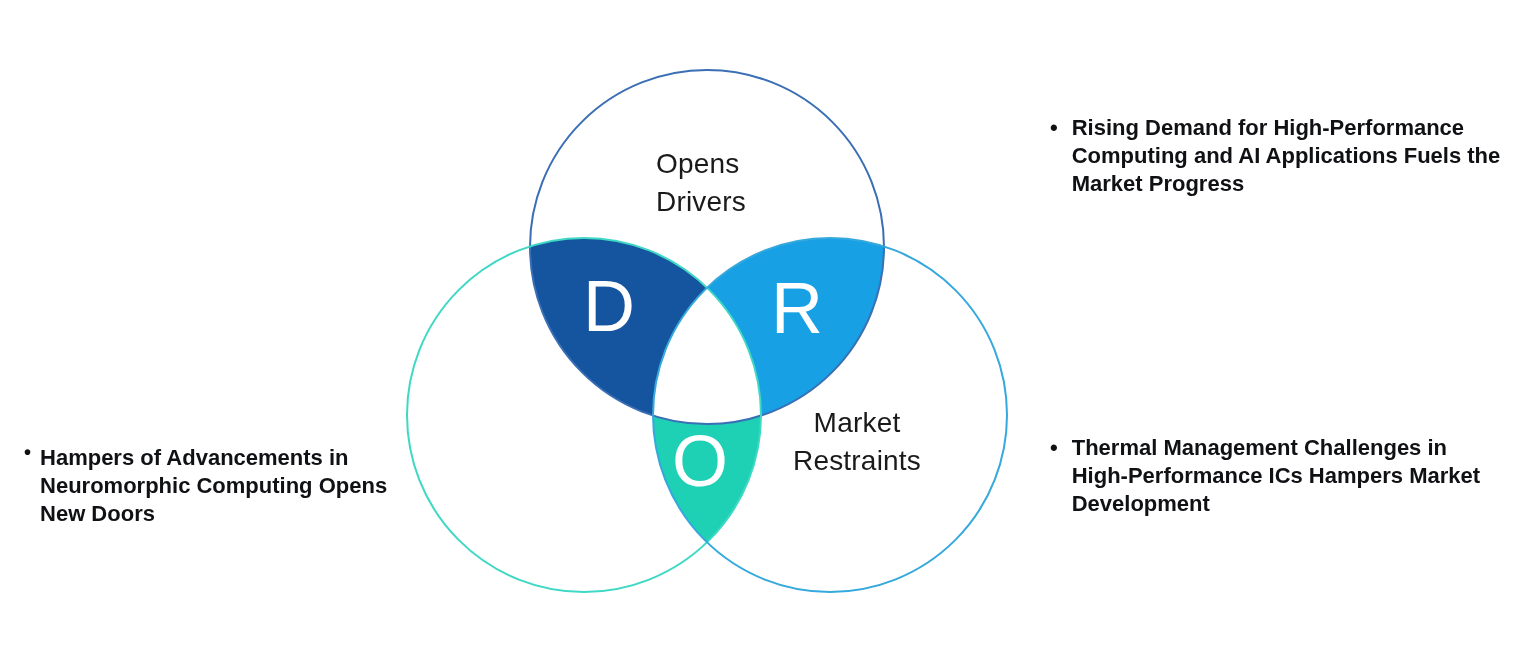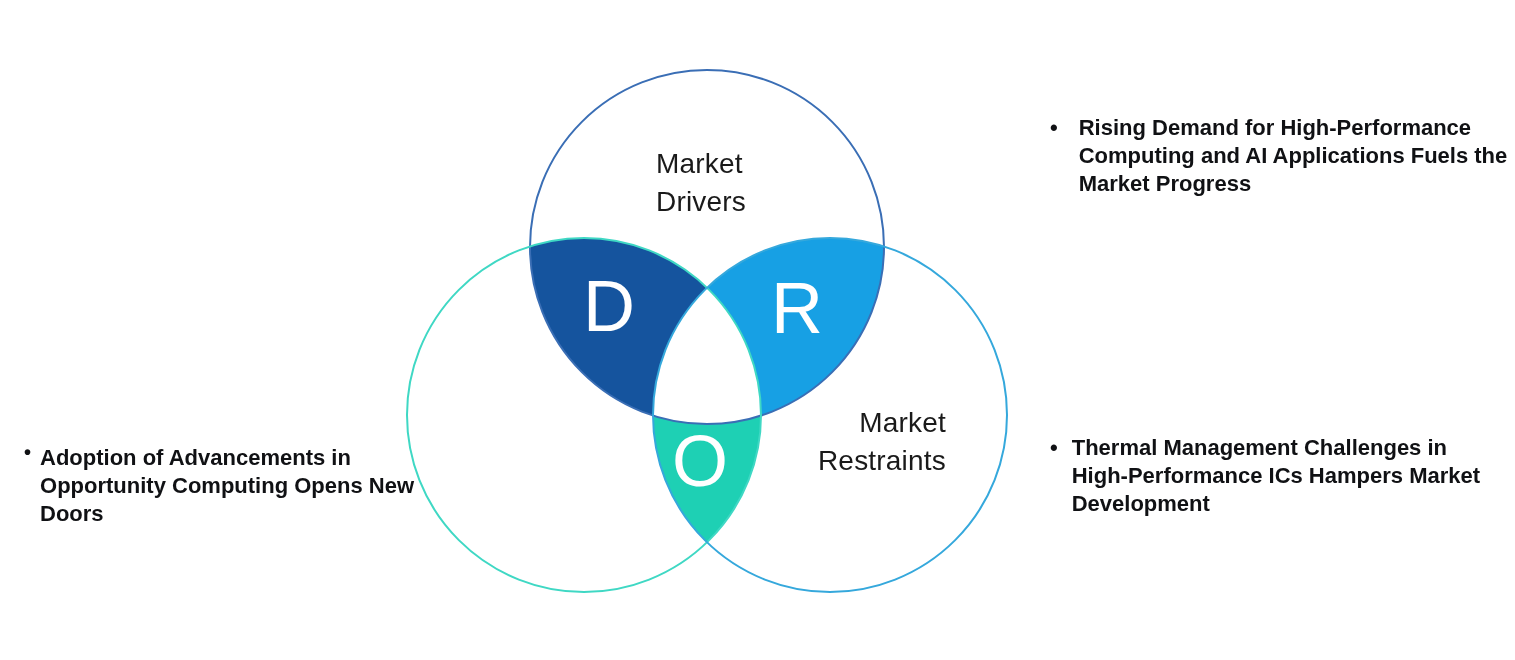--- a/index.html
+++ b/index.html
@@ -17,21 +17,21 @@
   .circle-label {
     position: absolute;
     color: #1a1a1a;
     font-size: 28px;
     line-height: 38px;
     font-weight: 400;
     letter-spacing: 0.2px;
   }
   .label-drivers    { left: 656px; top: 145px; width: 130px; text-align: left; }
   .label-opportunity{ left: 436px; top: 423px; white-space: nowrap; font-size: 29px; }
-  .label-restraints { left: 768px; top: 404px; width: 178px; text-align: right; }
+  .label-restraints { left: 768px; top: 404px; width: 178px; text-align: center; }
 
   .overlap-letter {
     position: absolute;
     color: #ffffff;
     font-size: 72px;
     font-weight: 400;
     width: 110px;
     height: 80px;
     line-height: 76px;
     text-align: center;
@@ -49,21 +49,21 @@
     line-height: 28px;
     font-weight: 600;
   }
   .note .dot {
     flex: 0 0 auto;
     font-size: 22px;
     line-height: 28px;
     margin-right: 14px;
   }
   .note-right-1 { left: 1050px; top: 114px; }
-  .note-right-1 .text { width: 432px; margin-left: 7px; }
+  .note-right-1 .text { width: 432px; }
   .note-right-2 { left: 1050px; top: 434px; }
   .note-right-2 .text { width: 432px; }
   .note-left    { left: 24px;  top: 444px; }
   .note-left .dot { position: relative; top: -6px; margin-right: 9px; font-size: 20px; }
   .note-left .text { width: 392px; }
 
   .source-url {
     position: absolute;
     left: 1012px;
     top: 605px;
@@ -103,21 +103,21 @@
       <g clip-path="url(#clipOpp)">
         <circle cx="830" cy="415" r="177" fill="#ffffff"></circle>
       </g>
     </g>
 
     <circle cx="707" cy="247" r="177" fill="none" stroke-width="2" stroke="#3a6eb5"></circle>
     <circle cx="584" cy="415" r="177" fill="none" stroke-width="2" stroke="#3fd8c4"></circle>
     <circle cx="830" cy="415" r="177" fill="none" stroke-width="2" stroke="#35a8dc"></circle>
   </svg>
 
-  <div class="circle-label label-drivers">Market Drivers</div>
+  <div class="circle-label label-drivers">Opens Drivers</div>
 
 
   <div class="circle-label label-restraints">Market Restraints</div>
 
   <div class="overlap-letter letter-d">D</div>
 
   <div class="overlap-letter letter-r">R</div>
 
   <div class="overlap-letter letter-o">O</div>
 
@@ -126,17 +126,17 @@
     <span class="text">Rising Demand for High-Performance Computing and AI Applications Fuels the Market Progress</span>
   </div>
 
   <div class="note note-right-2">
     <span class="dot">•</span>
     <span class="text">Thermal Management Challenges in High-Performance ICs Hampers Market Development</span>
   </div>
 
   <div class="note note-left">
     <span class="dot">•</span>
-    <span class="text">Adoption of Advancements in Opportunity Computing Opens New Doors</span>
+    <span class="text">Hampers of Advancements in Neuromorphic Computing Opens New Doors</span>
   </div>
 
 
 </div>
 
 </body></html>

